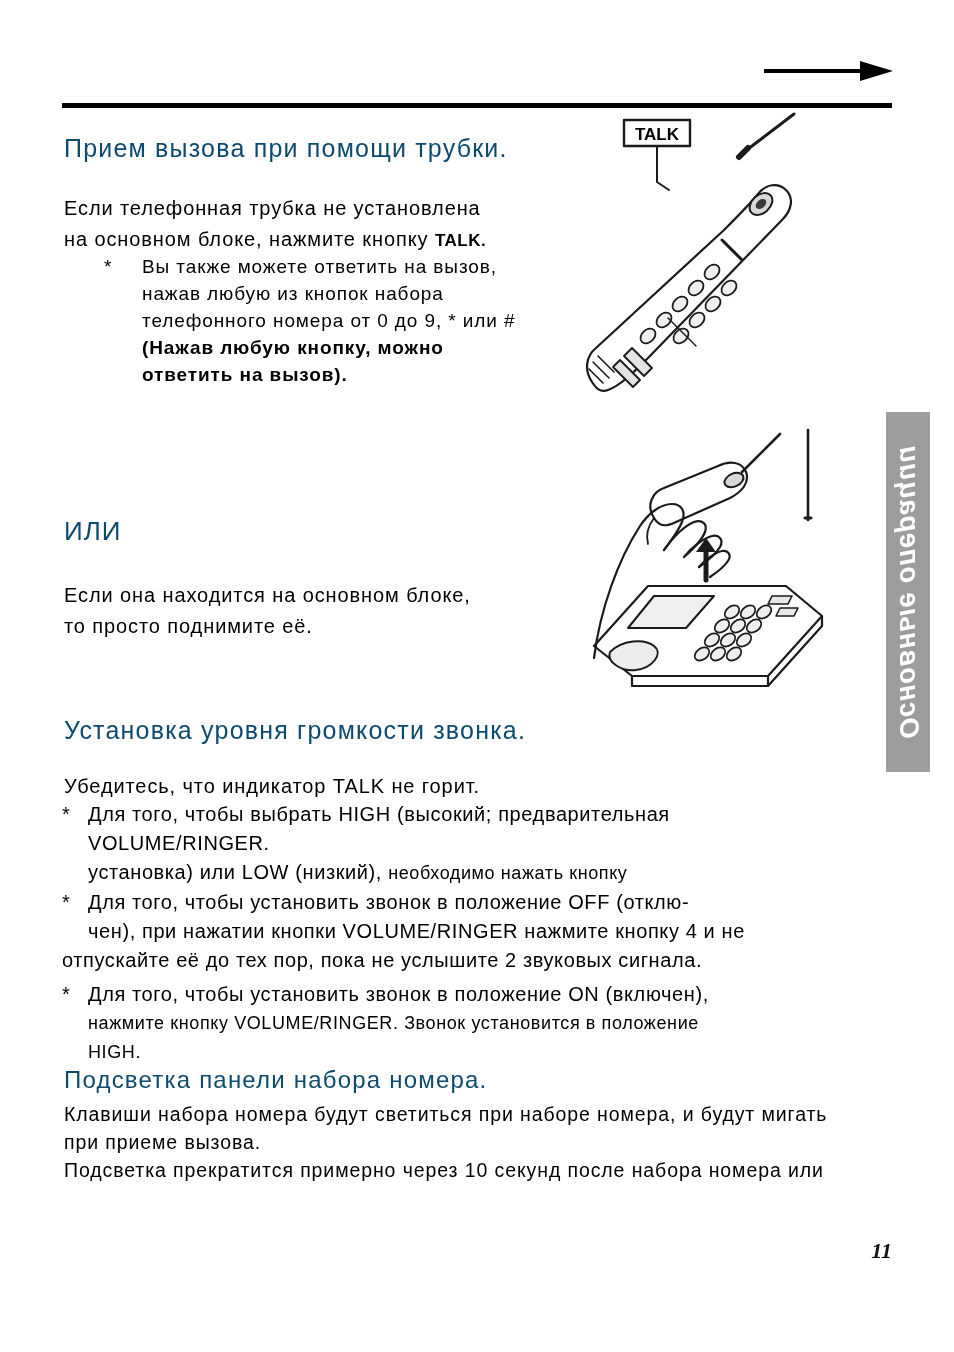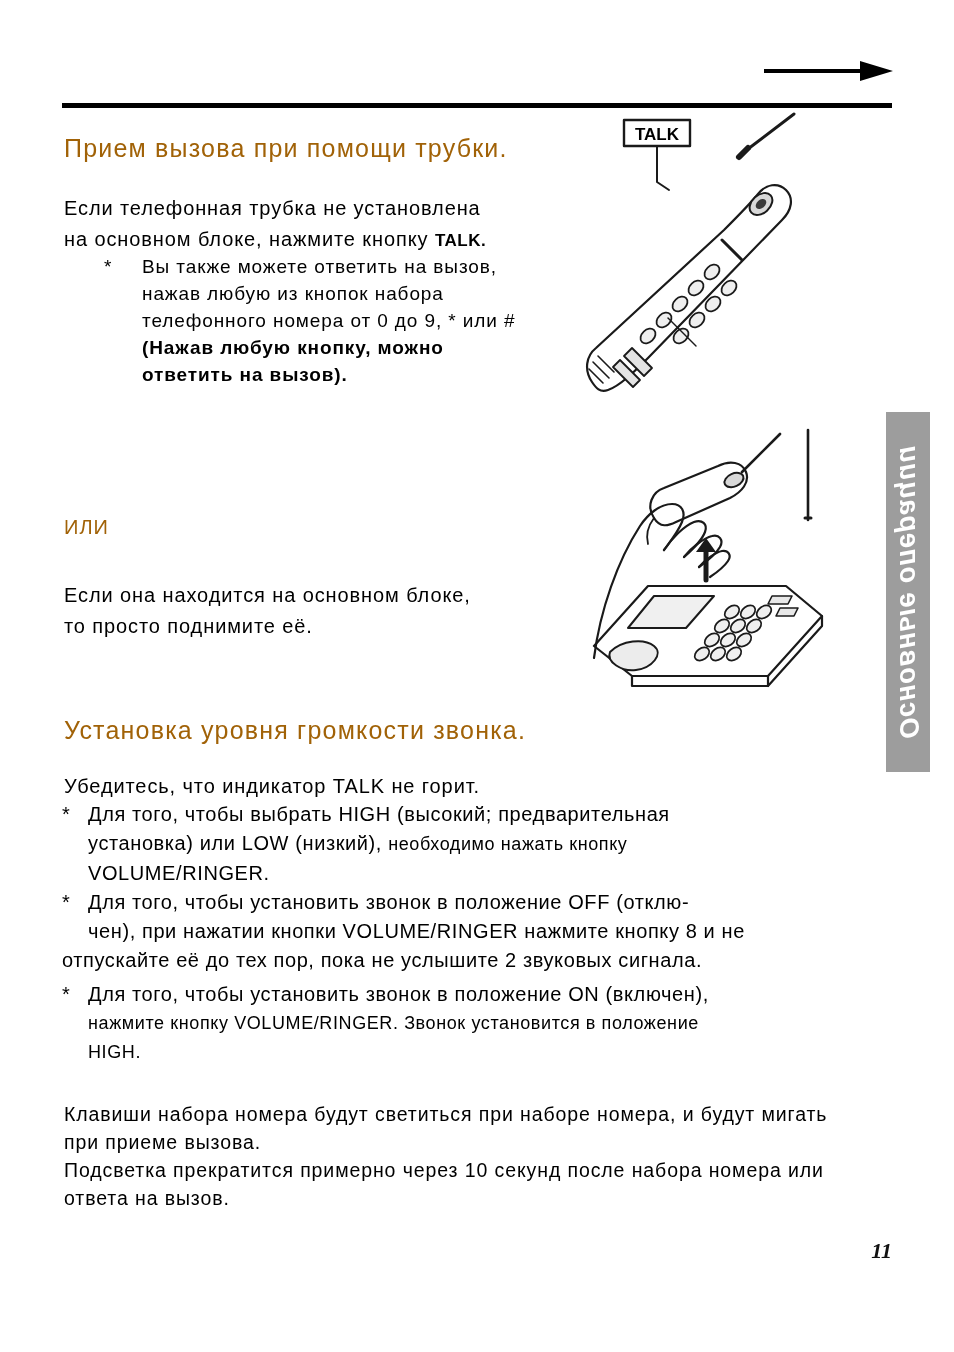--- a/index.html
+++ b/index.html
@@ -61,21 +61,21 @@
     font-weight: bold;
     letter-spacing: 1px;
     white-space: nowrap;
   }
 
   
   .h1 {
     position: absolute;
     font-size: 25px;
     letter-spacing: 1.2px;
-    color: #a16207;
+    color: #0c4a6e;
     white-space: nowrap;
   }
   .body-text {
     position: absolute;
     font-size: 20px;
     letter-spacing: 0.9px;
     line-height: 31px;
     color: #000;
   }
 
@@ -86,21 +86,21 @@
   #sec1-note {
     top: 253px;
     left: 104px;
     width: 430px;
     font-size: 19px;
     line-height: 27px;
   }
   #sec1-note .star { position: absolute; left: 0; top: 0; }
   #sec1-note .note-body { display: block; margin-left: 38px; }
 
-  #or-title { top: 516px; left: 64px; font-size: 20px; letter-spacing: 1px;}
+  #or-title { top: 516px; left: 64px; font-size: 26px; letter-spacing: 1px;}
   #sec2-p1 { top: 580px; left: 64px; width: 470px; }
 
   #sec3-title { top: 716px; left: 64px; }
   #sec3-p1 { top: 771px; left: 64px; width: 560px; }
 
   .bullet {
     position: absolute;
     font-size: 20px;
     line-height: 29px;
     letter-spacing: 0.6px;
@@ -175,48 +175,48 @@
     <div>то просто поднимите её.</div>
   </div>
 
   <div class="h1" id="sec3-title">Установка уровня громкости звонка.</div>
   <div class="body-text" id="sec3-p1">Убедитесь, что индикатор TALK не горит.</div>
 
   <div class="bullet" id="b1">
     <span class="star">*</span>
     <span class="btext">
       <span style="display:block">Для того, чтобы выбрать HIGH (высокий; предварительная</span>
+      <span style="display:block">VOLUME/RINGER.</span>
       <span style="display:block"><span>установка) или LOW (низкий), </span><span class="sm">необходимо нажать кнопку</span></span>
-      <span style="display:block">VOLUME/RINGER.</span>
     </span>
   </div>
 
   <div class="bullet" id="b2">
     <span class="star">*</span>
     <span class="btext">
       <span style="display:block">Для того, чтобы установить звонок в положение OFF (отклю-</span>
-      <span style="display:block">чен), при нажатии кнопки VOLUME/RINGER нажмите кнопку 8 и не</span>
+      <span style="display:block">чен), при нажатии кнопки VOLUME/RINGER нажмите кнопку 4 и не</span>
       <span style="display:block;margin-left:-26px">отпускайте её до тех пор, пока не услышите 2 звуковых сигнала.</span>
     </span>
   </div>
 
   <div class="bullet" id="b3">
     <span class="star">*</span>
     <span class="btext">
       <span style="display:block">Для того, чтобы установить звонок в положение ON (включен),</span>
       <span class="sm" style="display:block">нажмите кнопку VOLUME/RINGER. Звонок установится в положение</span>
       <span class="sm" style="display:block">HIGH.</span>
     </span>
   </div>
 
+  <div class="h1" id="sec4-title">Подсветка панели набора номера.</div>
   <div class="body-text" id="sec4-p1">
     <div>Клавиши набора номера будут светиться при наборе номера, и будут мигать</div>
     <div>при приеме вызова.</div>
     <div>Подсветка прекратится примерно через 10 секунд после набора номера или</div>
-    <div>ответа на вызов.</div>
   </div>
 
   <div class="page-num">11</div>
 
   <svg class="fig" id="fig-handset" viewBox="0 0 330 290">
     <g fill="none" stroke="#1a1a1a" stroke-width="2" stroke-linejoin="round" stroke-linecap="round">
 
       <rect x="88" y="8" width="66" height="26" fill="#fff" stroke="#1a1a1a" stroke-width="2.4"></rect>
       <text x="121" y="28" font-family="Liberation Sans, sans-serif" font-size="17" font-weight="bold" fill="#000" text-anchor="middle" stroke="none">TALK</text>
 

